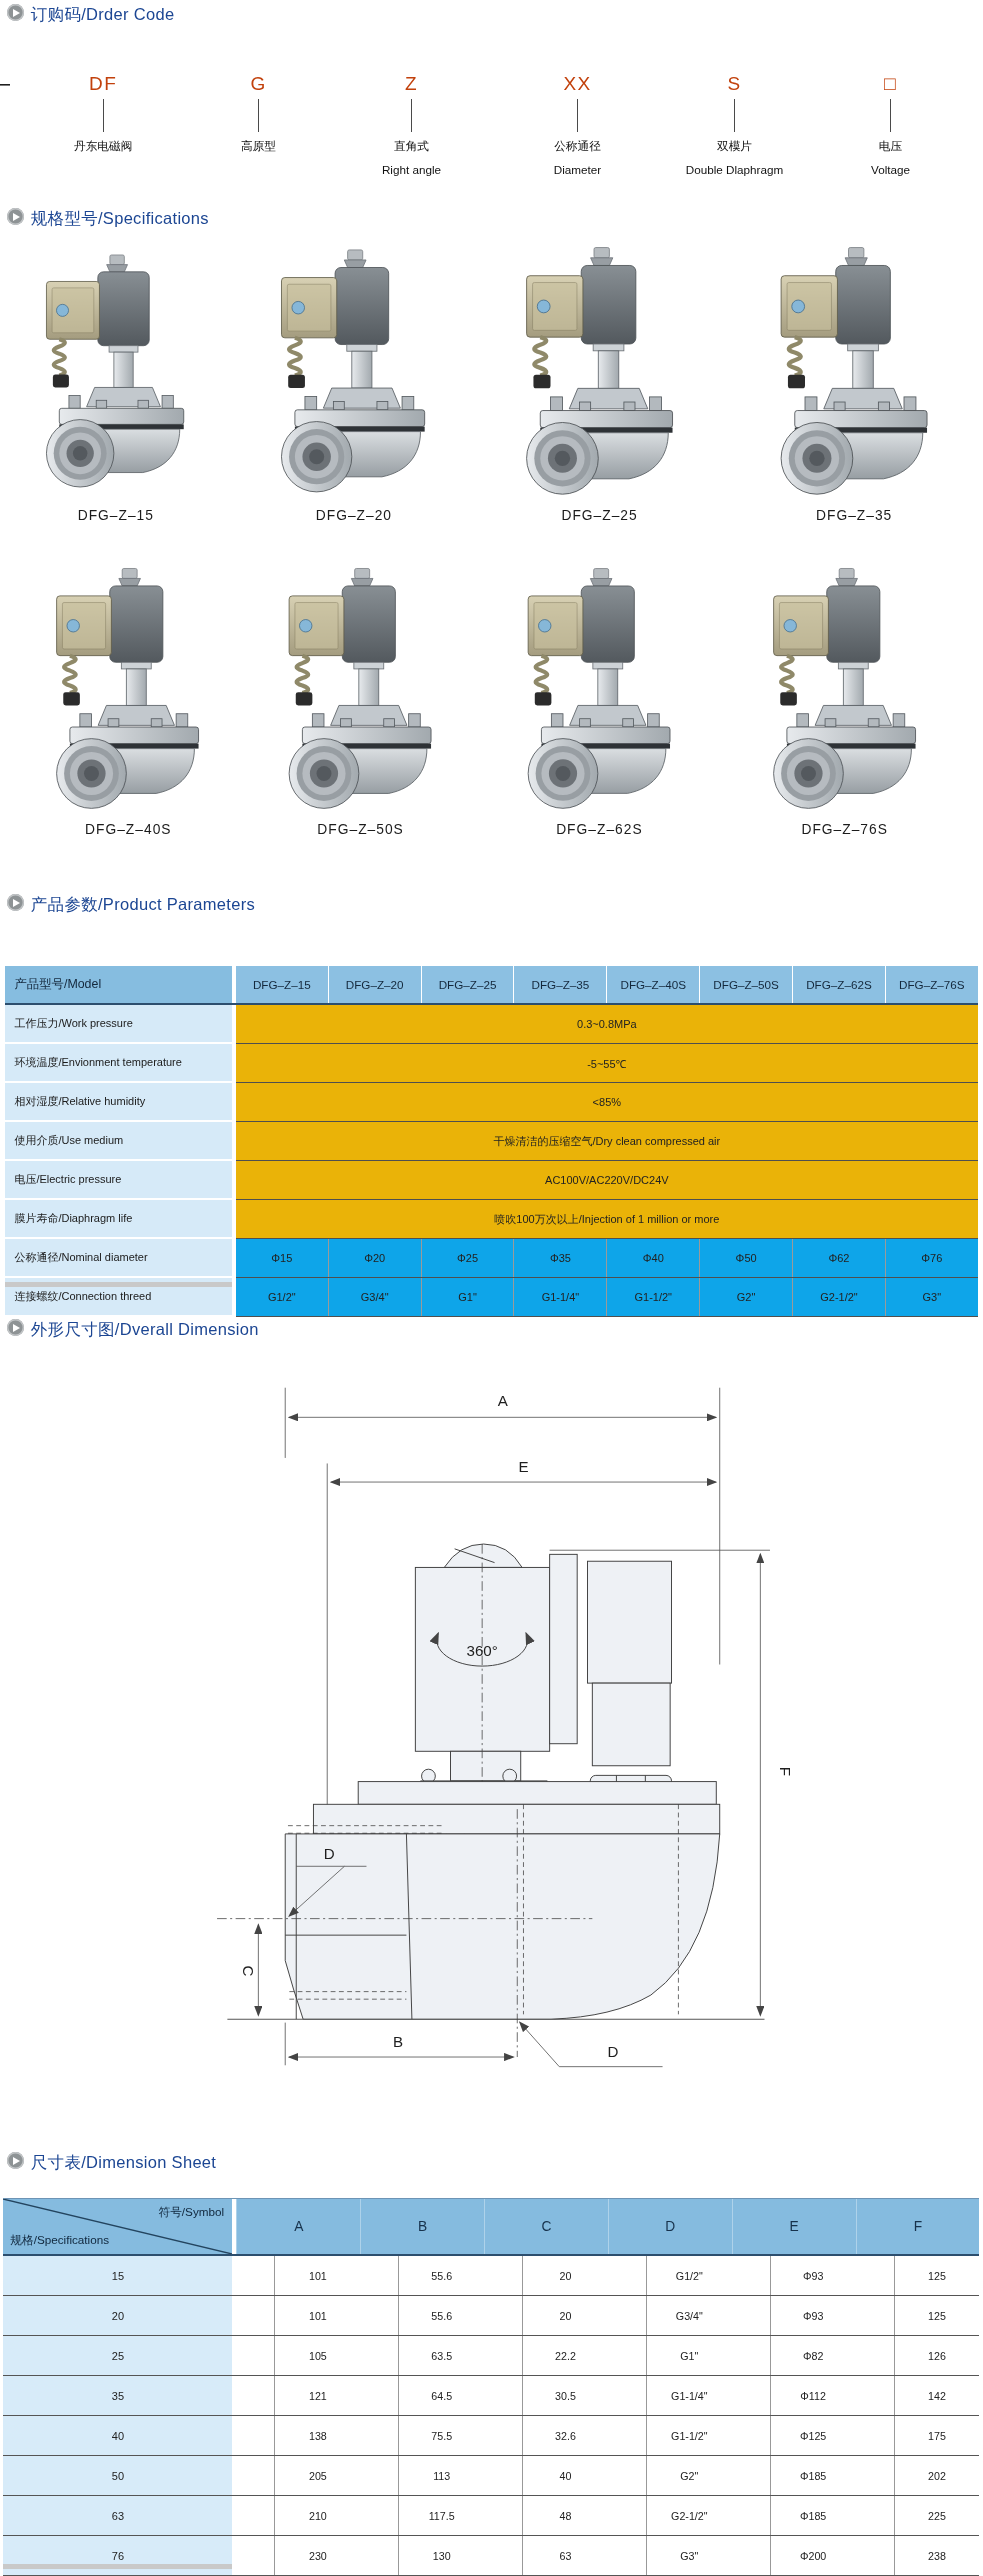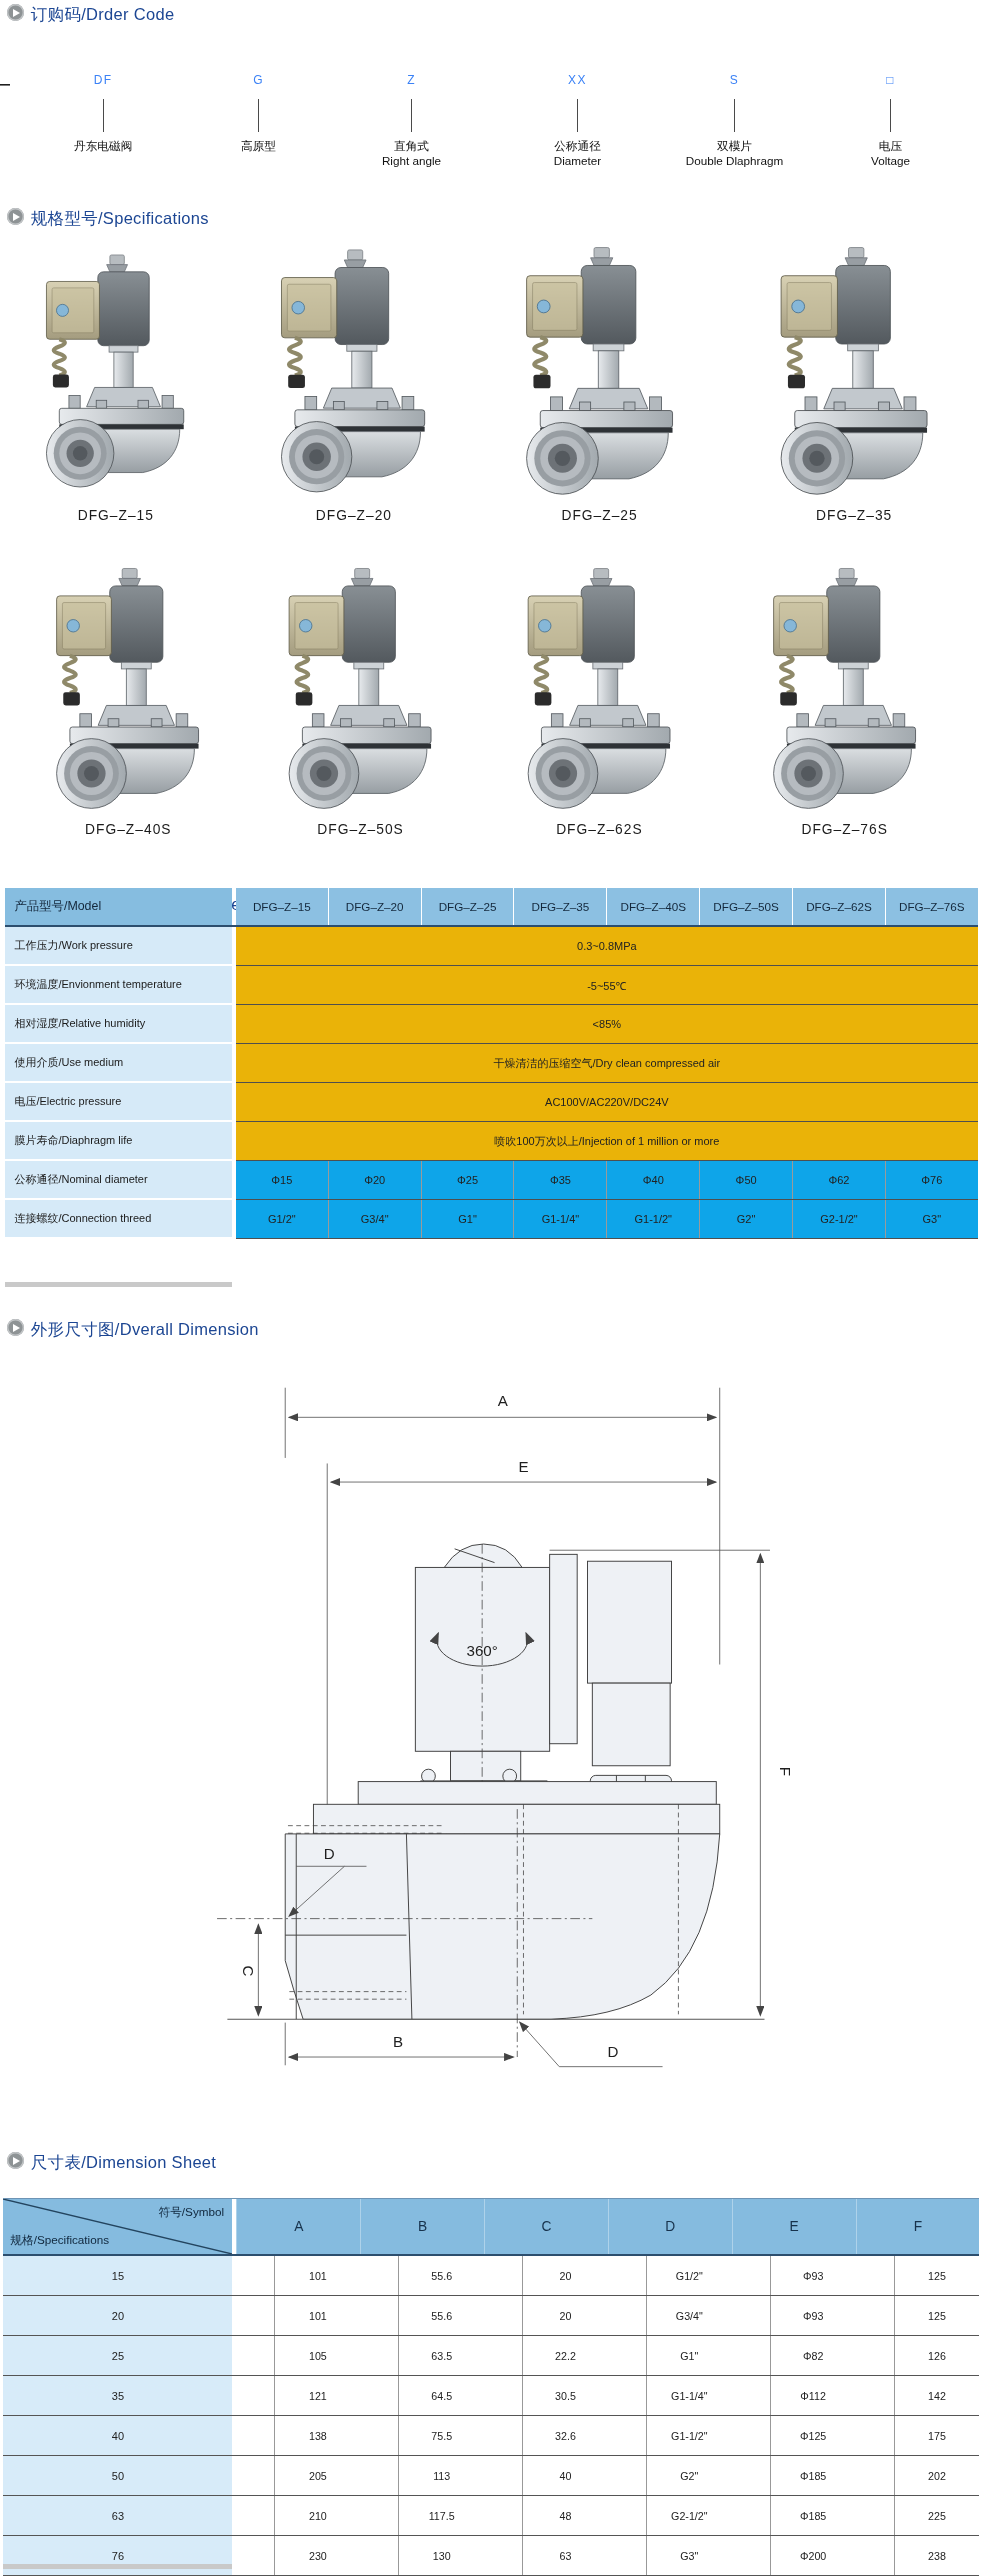--- a/index.html
+++ b/index.html
@@ -15,24 +15,24 @@
   .sec-title{font-size:16.5px;color:#1c4693;letter-spacing:0.3px;}
 
   
   .oc-col{position:absolute;top:73px;width:165px;text-align:center;}
   .oc-col:nth-of-type(1){left:20.7px;}
   .oc-col:nth-of-type(2){left:176px;}
   .oc-col:nth-of-type(3){left:329px;}
   .oc-col:nth-of-type(4){left:495px;}
   .oc-col:nth-of-type(5){left:652px;}
   .oc-col:nth-of-type(6){left:808px;}
-  .oc-code{font-size:12px;color:#3b82f6;letter-spacing:1.4px;height:23.4px;}
+  .oc-code{font-size:19px;color:#c2410c;letter-spacing:1.4px;height:23.4px;}
   .oc-line{width:0;height:33px;border-left:1px solid #4a4a4a;margin:2.8px auto 6.9px;}
   .oc-cn{font-size:11.7px;color:#111;}
-  .oc-en{font-size:11.7px;color:#111;margin-top:0;min-height:13.8px;}
+  .oc-en{font-size:11.7px;color:#111;margin-top:9px;min-height:13.8px;}
   .oc-dash{position:absolute;top:73px;font-size:18px;color:#1f1f1f;}
   .oc-dash:nth-of-type(7){left:332px;}
   .oc-dash:nth-of-type(8){left:485px;}
   .oc-dash:nth-of-type(9){left:652px;}
   .oc-dash:nth-of-type(10){left:809px;}
 
   
   .spec-row{position:absolute;left:19.3px;right:19.3px;display:flex;justify-content:space-between;}
   .card{display:flex;flex-direction:column;align-items:center;}
   .card svg{height:256px;display:block;}
@@ -41,21 +41,21 @@
   .row1 .card:nth-child(3) svg{width:208px;}
   .row1 .card:nth-child(4) svg{width:219px;}
   .row2 .card svg{height:249px;}
   .row2 .card:nth-child(1) svg{width:218px;}
   .row2 .card:nth-child(2) svg{width:225px;}
   .row2 .card:nth-child(3) svg{width:231px;}
   .row2 .card:nth-child(4) svg{width:238px;}
   .card-label{font-size:13.8px;color:#1c1c1c;letter-spacing:1px;margin-top:6.9px;}
 
   
-  .ptable{position:absolute;left:4.8px;top:888px;width:973px;}
+  .ptable{position:absolute;left:4.8px;top:966px;width:973px;}
   .p-header{display:flex;height:39px;border-bottom:2.1px solid #2c4e6e;box-sizing:border-box;}
   .p-h-left{width:227px;margin-right:4.1px;background:#86bde0;display:flex;align-items:center;
             padding-left:9.6px;box-sizing:border-box;font-size:12.4px;color:#14283c;}
   .p-models{flex:1;display:flex;}
   .p-mcell{flex:1;background:#8cc0e2;border-left:1.4px solid #fff;display:flex;align-items:center;
            justify-content:center;font-size:11.7px;color:#14283c;}
   .p-mcell:first-child{border-left:none;}
   .p-row{display:flex;height:39px;box-sizing:border-box;}
   .p-rleft{width:227px;margin-right:4.1px;background:#d6eaf8;display:flex;align-items:center;
            padding-left:9.6px;box-sizing:border-box;font-size:11px;color:#1b1b1b;

